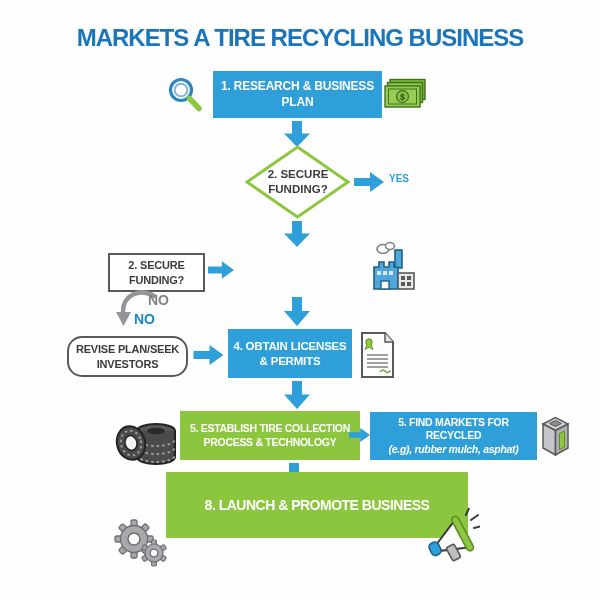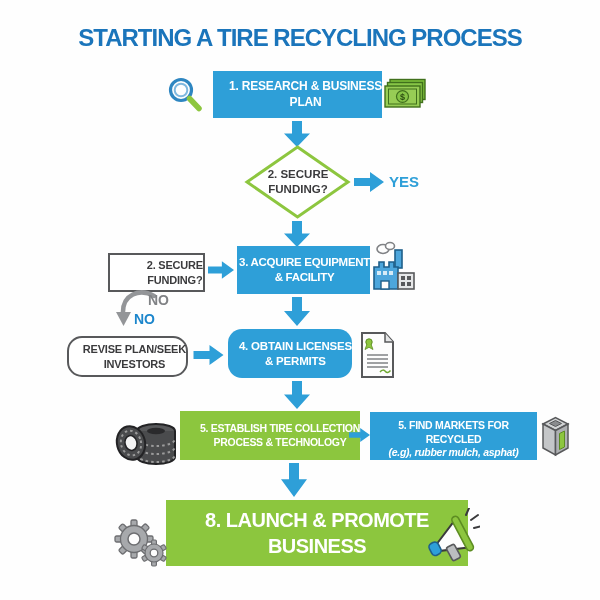--- a/index.html
+++ b/index.html
@@ -3,21 +3,21 @@
 <meta charset="utf-8">
 <style>
   html,body { margin:0; padding:0; background:#ffffff; }
   #canvas {
     position:relative; width:600px; height:600px; overflow:hidden;
     background:#fefefe;
     font-family:"Liberation Sans", sans-serif;
   }
   .abs { position:absolute; }
   .box {
-    position:absolute; display:flex; align-items:center; justify-content:flex-end;
+    position:absolute; display:flex; align-items:center; justify-content:center;
     text-align:center; font-weight:bold; color:#fff;
     white-space:pre-line; line-height:1.3; letter-spacing:-0.2px;
   }
   .blue  { background:#2E9FD8; }
   .green { background:#8CC63E; }
   .outline { background:#fff; border:2px solid #58595B; color:#3B3B3D; }
   .title {
     position:absolute; top:24px; left:0; width:600px; text-align:center;
     color:#1B75BB; font-weight:bold; font-size:24px; letter-spacing:-1px;
   }
@@ -27,21 +27,21 @@
     line-height:1.3;
   }
   .tag { position:absolute; font-weight:bold; }
   svg { display:block; }
 </style>
 </head>
 <body>
 
 <div id="canvas">
 
-  <div class="title">STARTING A TIRE RECYCLING PROCESS</div>
+  <div class="title">MARKETS A TIRE RECYCLING BUSINESS</div>
 
   <div class="box blue" style="left:213px; top:71px; width:169px; height:47px; font-size:12px;">
     <span>1. RESEARCH &amp; BUSINESS
 PLAN</span>
   </div>
 
   <svg class="abs" style="left:165px; top:76px;" width="40" height="38" viewBox="0 0 40 38">
     <circle cx="16" cy="14" r="10.5" fill="none" stroke="#2E86C1" stroke-width="3.2"></circle>
     <circle cx="16" cy="14" r="6.3" fill="none" stroke="#7FB8DF" stroke-width="2"></circle>
     <line x1="24.5" y1="22.5" x2="34" y2="32.5" stroke="#8DC63F" stroke-width="5.5" stroke-linecap="round"></line>
@@ -62,30 +62,26 @@
 
   <svg class="abs" style="left:244px; top:145px;" width="107" height="74" viewBox="0 0 107 74">
     <polygon points="53.5,2 104,37 53.5,72 3,37" fill="#ffffff" stroke="#8DC63F" stroke-width="3"></polygon>
   </svg>
   <div class="dlabel" style="left:258px; top:158px; width:80px; height:48px; font-size:11.5px;">2. SECURE
 FUNDING?</div>
 
   <svg class="abs" style="left:354px; top:172px;" width="30" height="20" viewBox="0 0 30 20">
     <polygon points="0,6 16,6 16,0 30,10 16,20 16,14 0,14" fill="#2E9FD8"></polygon>
   </svg>
-  <div class="tag" style="left:389px; top:173px; font-size:15px; color:#2E9FD8;">YES</div>
+  <div class="tag" style="left:389px; top:173px; font-size:10px; color:#2E9FD8;">YES</div>
 
   <svg class="abs" style="left:284px; top:221px;" width="26" height="26" viewBox="0 0 26 27" preserveAspectRatio="none">
     <polygon points="8,0 18,0 18,13 26,13 13,27 0,13 8,13" fill="#2E9FD8"></polygon>
   </svg>
 
-  <div class="box blue" style="left:237px; top:246px; width:133px; height:48px; font-size:11.5px; letter-spacing:-0.3px;">
-    <span>3. ACQUIRE EQUIPMENT
-&amp; FACILITY</span>
-  </div>
 
   <svg class="abs" style="left:370px; top:241px;" width="46" height="52" viewBox="0 0 46 52">
     <ellipse cx="13" cy="8" rx="6" ry="4.5" fill="#FDFDFD" stroke="#808285" stroke-width="1.6"></ellipse>
     <ellipse cx="20" cy="5" rx="4.5" ry="3.5" fill="#FDFDFD" stroke="#808285" stroke-width="1.6"></ellipse>
     <rect x="25" y="9" width="7" height="18" fill="#4DA6DC" stroke="#1F5F8A" stroke-width="1.6"></rect>
     <path d="M4 26 h5 v-5 h5 v5 h5 v-5 h5 v5 h4 v22 H4 z" fill="#4DA6DC" stroke="#1F5F8A" stroke-width="1.6"></path>
     <rect x="7" y="30" width="4" height="4" fill="#D6EBF7"></rect>
     <rect x="13" y="30" width="4" height="4" fill="#D6EBF7"></rect>
     <rect x="19" y="30" width="4" height="4" fill="#D6EBF7"></rect>
     <rect x="11" y="40" width="8" height="8" fill="#FDFDFD" stroke="#1F5F8A" stroke-width="1.4"></rect>
@@ -118,21 +114,21 @@
 
   <div class="box outline" style="left:67px; top:336px; width:117px; height:37px; font-size:11px;border-radius:15px;">
     <span>REVISE PLAN/SEEK
 INVESTORS</span>
   </div>
 
   <svg class="abs" style="left:192px; top:345px;" width="33" height="20" viewBox="0 0 30 20">
     <polygon points="0,6 16,6 16,0 30,10 16,20 16,14 0,14" fill="#2E9FD8"></polygon>
   </svg>
 
-  <div class="box blue" style="left:228px; top:329px; width:124px; height:49px; font-size:11.5px;border-radius:14px;">
+  <div class="box blue" style="left:228px; top:329px; width:124px; height:49px; font-size:11.5px;">
     <span>4. OBTAIN LICENSES
 &amp; PERMITS</span>
   </div>
 
   <svg class="abs" style="left:358px; top:331px;" width="38" height="48" viewBox="0 0 38 48">
     <path d="M4 2 h23 l8 9 v35 H4 z" fill="#FDFDFD" stroke="#58595B" stroke-width="2"></path>
     <path d="M27 2 v9 h8" fill="#E6E7E8" stroke="#58595B" stroke-width="1.5"></path>
     <circle cx="11" cy="11" r="3.2" fill="#8DC63F" stroke="#5D8D22" stroke-width="1"></circle>
     <path d="M9 13 l-2 5.5 4 -2.2 4 2.2 -2 -5.5" fill="#8DC63F" stroke="#5D8D22" stroke-width="0.8"></path>
     <path d="M9 24 h21 M9 28 h21 M9 32 h21 M9 36 h21" stroke="#808285" stroke-width="1.7"></path>
@@ -176,21 +172,21 @@
     <path d="M10.5 9.5 L16.5 6.5 L22.5 9.5 L16.5 12.5 z" fill="#8A8C8E" stroke="#58595B" stroke-width="1"></path>
     <path d="M4 10 L4 34 L16.5 41 L16.5 16.5 z" fill="#C4C6C8" stroke="#58595B" stroke-width="1.5"></path>
     <path d="M29 10 L29 34 L16.5 41 L16.5 16.5 z" fill="#AEB0B3" stroke="#58595B" stroke-width="1.5"></path>
     <path d="M20.5 19.5 L25.5 17 L25.5 33 L20.5 35.5 z" fill="#8DC63F" stroke="#5D8D22" stroke-width="1"></path>
   </svg>
 
   <svg class="abs" style="left:281px; top:463px;" width="26" height="34" viewBox="0 0 26 27" preserveAspectRatio="none">
     <polygon points="8,0 18,0 18,13 26,13 13,27 0,13 8,13" fill="#2E9FD8"></polygon>
   </svg>
 
-  <div class="box green" style="left:166px; top:500px; width:302px; height:66px; font-size:20px; letter-spacing:-0.5px;">
+  <div class="box green" style="left:166px; top:472px; width:302px; height:66px; font-size:14px; letter-spacing:-0.5px;">
     <span>8. LAUNCH &amp; PROMOTE BUSINESS</span>
   </div>
 
   <svg class="abs" style="left:111px; top:515px;" width="56" height="52" viewBox="0 0 56 52">
     <g transform="translate(23,24)">
       <g fill="#A7A9AC" stroke="#6D6E71" stroke-width="1.3">
         <rect x="-3" y="-19" width="6" height="9" rx="1.5"></rect>
         <rect x="-3" y="-19" width="6" height="9" rx="1.5" transform="rotate(45)"></rect>
         <rect x="-3" y="-19" width="6" height="9" rx="1.5" transform="rotate(90)"></rect>
         <rect x="-3" y="-19" width="6" height="9" rx="1.5" transform="rotate(135)"></rect>

